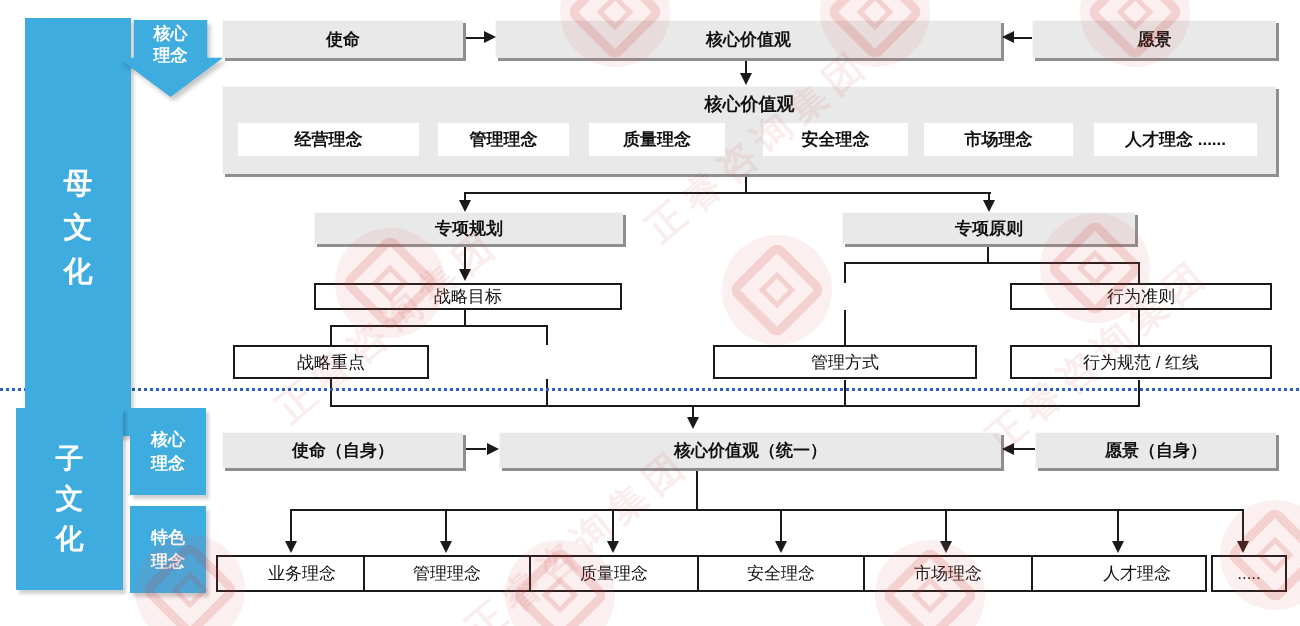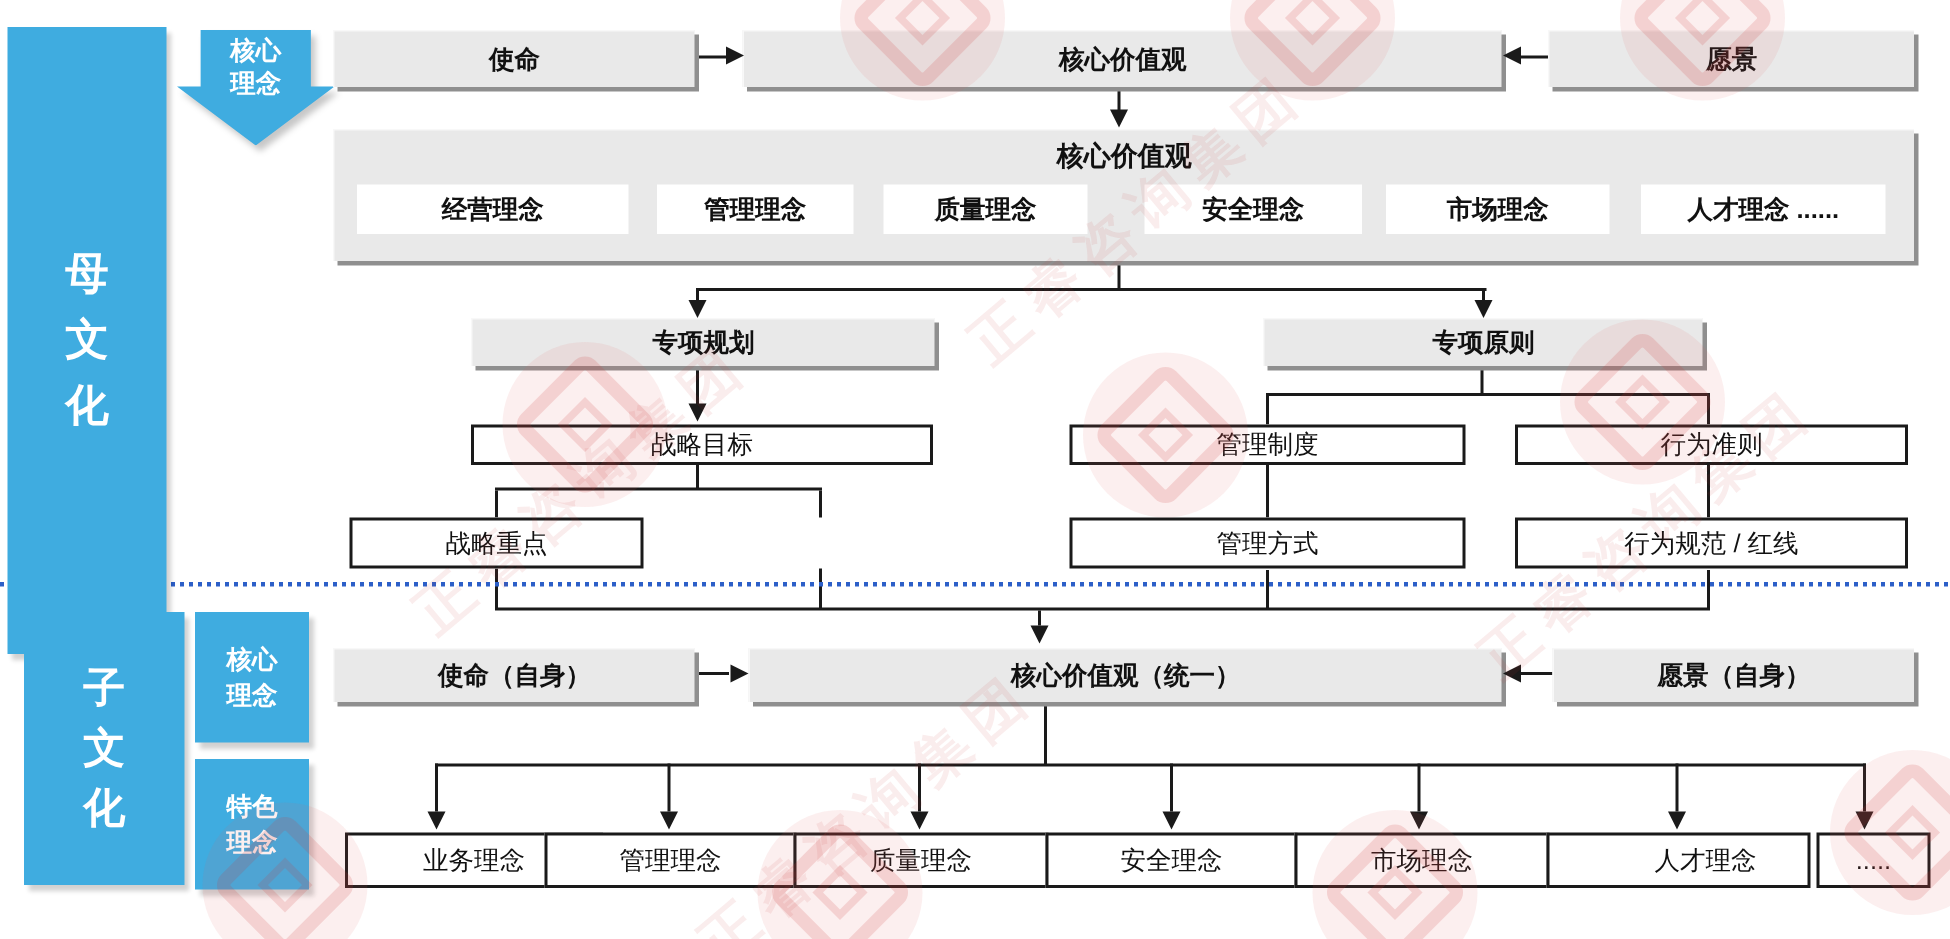--- a/index.html
+++ b/index.html
@@ -48,21 +48,21 @@
         transform:rotate(45deg);display:flex;align-items:center;justify-content:center;}
   .wm-sq-in{width:16px;height:16px;border:5px solid rgba(205,55,55,.16);}
   .wm-text{font-weight:bold;font-size:38px;letter-spacing:8px;color:rgba(205,60,60,.09);
         transform:rotate(-40deg);white-space:nowrap;}
 </style>
 </head>
 <body>
 
 <div class="canvas">
 
-  <div class="blue-rail" style="left:5px;top:18px;width:106px;height:418px;">
+  <div class="blue-rail" style="left:25px;top:18px;width:106px;height:418px;">
     <div class="rail-text">母文化</div>
   </div>
 
   <div class="arrowwrap" style="left:118px;top:20px;width:105px;height:77px;">
     <div class="bigarrow core-shape">
       <div class="chip-text" style="padding-top:3px;">核心理念</div>
     </div>
   </div>
 
 
@@ -118,23 +118,20 @@
   <div class="line" style="left:330px;top:327px;width:2px;height:18px;"></div>
   <div class="line" style="left:546px;top:327px;width:2px;height:18px;"></div>
   <div class="wbox" style="left:233px;top:345px;width:196px;height:34px;">
     <span>战略重点</span>
   </div>
 
   <div class="line" style="left:987px;top:243px;width:2px;height:20px;"></div>
   <div class="line" style="left:844px;top:262px;width:296px;height:2px;"></div>
   <div class="line" style="left:844px;top:264px;width:2px;height:19px;"></div>
   <div class="line" style="left:1138px;top:264px;width:2px;height:19px;"></div>
-  <div class="wbox" style="left:713px;top:283px;width:264px;height:27px;">
-    <span>管理制度</span>
-  </div>
   <div class="wbox" style="left:1010px;top:283px;width:262px;height:27px;">
     <span>行为准则</span>
   </div>
   <div class="line" style="left:844px;top:310px;width:2px;height:35px;"></div>
   <div class="line" style="left:1138px;top:310px;width:2px;height:35px;"></div>
   <div class="wbox" style="left:713px;top:345px;width:264px;height:34px;">
     <span>管理方式</span>
   </div>
   <div class="wbox" style="left:1010px;top:345px;width:262px;height:34px;">
     <span>行为规范 / 红线</span>
@@ -185,21 +182,21 @@
   <div class="ah-d" style="left:607px;top:541px;"></div>
   <div class="line" style="left:780px;top:509px;width:2px;height:32px;"></div>
   <div class="ah-d" style="left:775px;top:541px;"></div>
   <div class="line" style="left:945px;top:509px;width:2px;height:32px;"></div>
   <div class="ah-d" style="left:940px;top:541px;"></div>
   <div class="line" style="left:1117px;top:509px;width:2px;height:32px;"></div>
   <div class="ah-d" style="left:1112px;top:541px;"></div>
   <div class="line" style="left:1242px;top:509px;width:2px;height:32px;"></div>
   <div class="ah-d" style="left:1237px;top:541px;"></div>
 
-  <div class="wbox" style="left:230px;top:555px;width:172px;height:37px;">业务理念</div>
+  <div class="wbox" style="left:216px;top:555px;width:172px;height:37px;">业务理念</div>
   <div class="wbox" style="left:363px;top:555px;width:168px;height:37px;">管理理念</div>
   <div class="wbox" style="left:529px;top:555px;width:170px;height:37px;">质量理念</div>
   <div class="wbox" style="left:697px;top:555px;width:168px;height:37px;">安全理念</div>
   <div class="wbox" style="left:863px;top:555px;width:170px;height:37px;">市场理念</div>
   <div class="wbox" style="left:1031px;top:555px;width:176px;height:37px;padding-left:36px;">人才理念</div>
   <div class="wbox" style="left:1211px;top:555px;width:76px;height:37px;">.....</div>
 
   <div class="wm" style="left:560px;top:-43px;">
     <div class="wm-circle">
         <div class="wm-sq">

